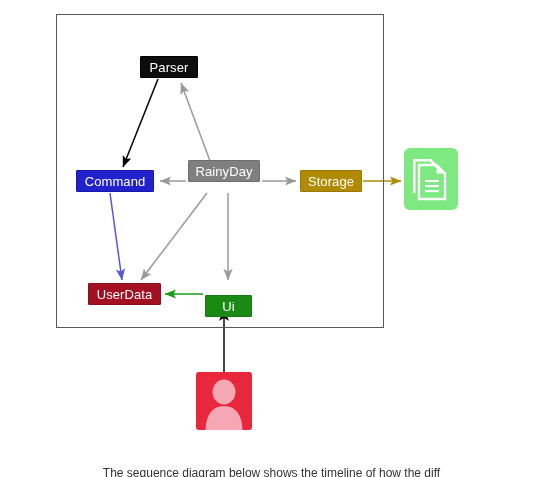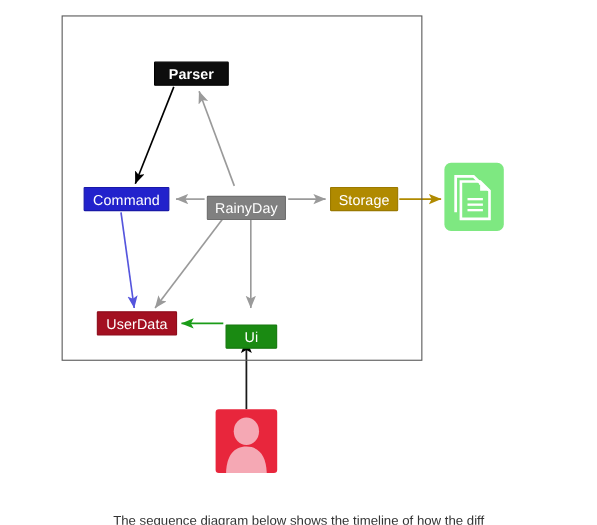--- a/index.html
+++ b/index.html
@@ -45,33 +45,32 @@
     color: #ffffff;
     font-size: 13px;
     line-height: 1;
     white-space: nowrap;
     letter-spacing: 0.1px;
     padding: 0 6px;
     border-radius: 1px;
   }
 
   .node-parser {
-    left: 140px; top: 56px; width: 68px; height: 22px;
+    left: 140px; top: 56px; width: 58px; height: 22px;
     background: #0d0d0d;
     border: 1.2px solid #000000;
-    font-weight: bold;
   }
   .node-command {
     left: 76px; top: 170px; width: 78px; height: 22px;
     background: #2222cc;
     border: 1.2px solid #1818a8;
     align-items: center;
   }
   .node-rainyday {
-    left: 188px; top: 178px; width: 72px; height: 22px;
+    left: 188px; top: 160px; width: 72px; height: 22px;
     background: #808080;
     border: 1.2px solid #6e6e6e;
     text-align: center;
   }
   .node-storage {
     left: 300px; top: 170px; width: 62px; height: 22px;
     background: #b08a00;
     border: 1.2px solid #9a7900;
   }
   .node-userdata {

